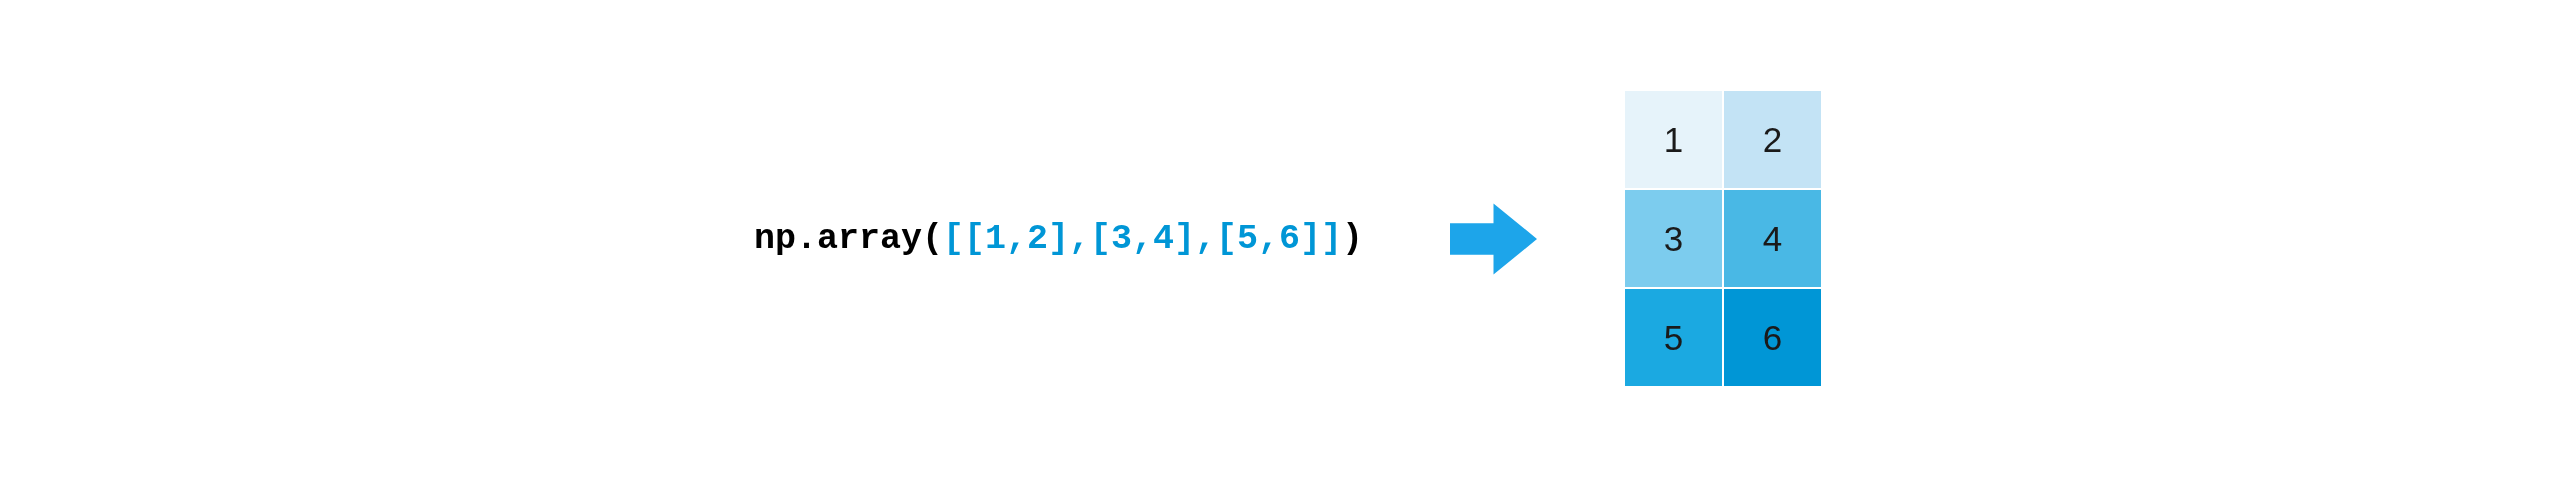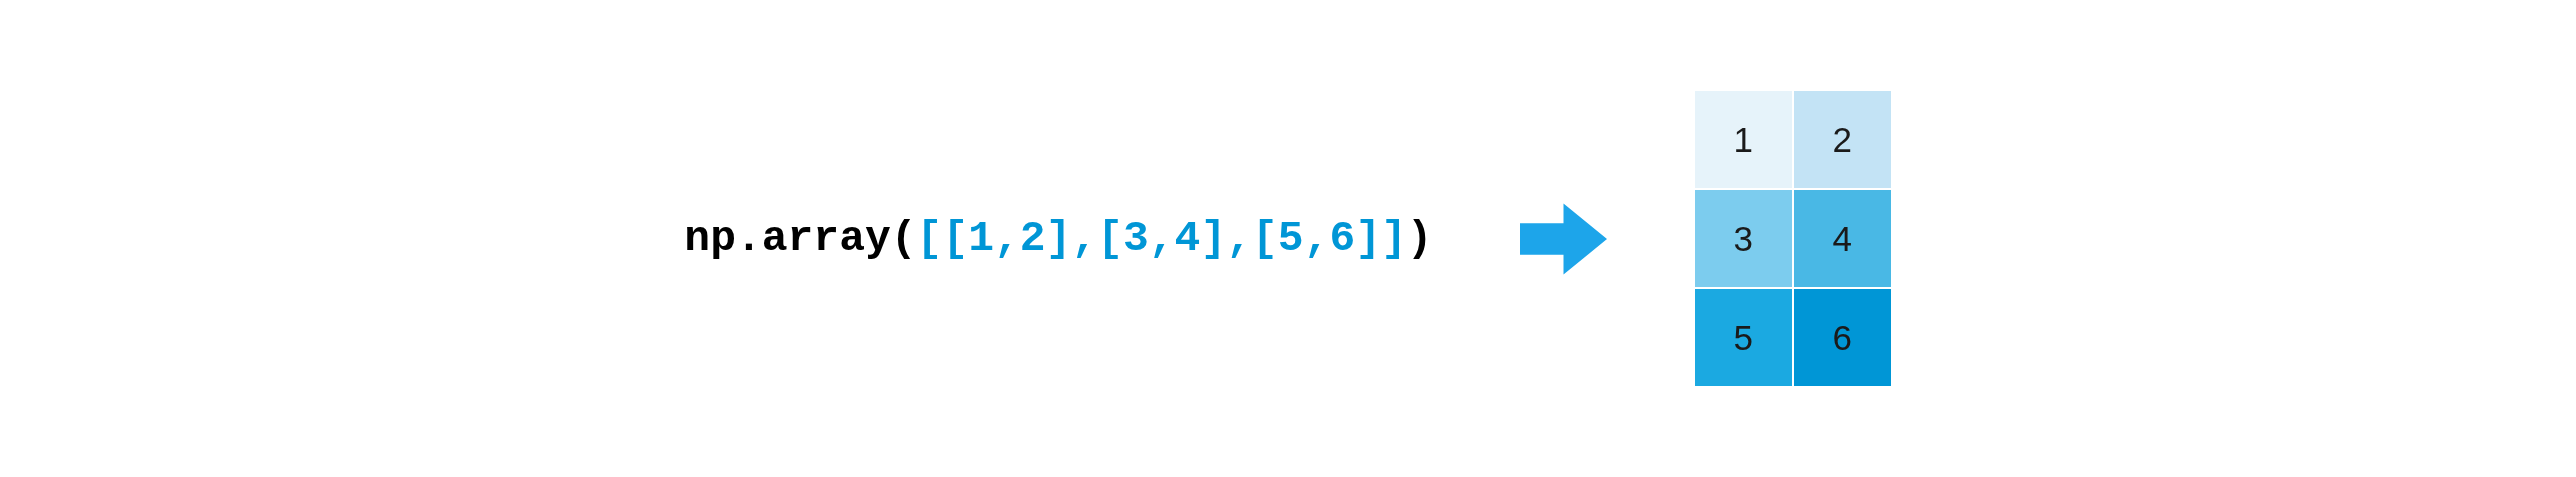--- a/index.html
+++ b/index.html
@@ -15,21 +15,21 @@
       align-items: center;
       justify-content: center;
       font-family: "Courier New", Courier, monospace;
     }
     .container {
       display: flex;
       align-items: center;
       gap: 87px;
     }
     .code-block {
-      font-size: 43px;
+      font-size: 35px;
       font-weight: bold;
       white-space: nowrap;
     }
     .code-black {
       color: #000000;
     }
     .code-blue {
       color: #0096d6;
     }
     .arrow-container {

